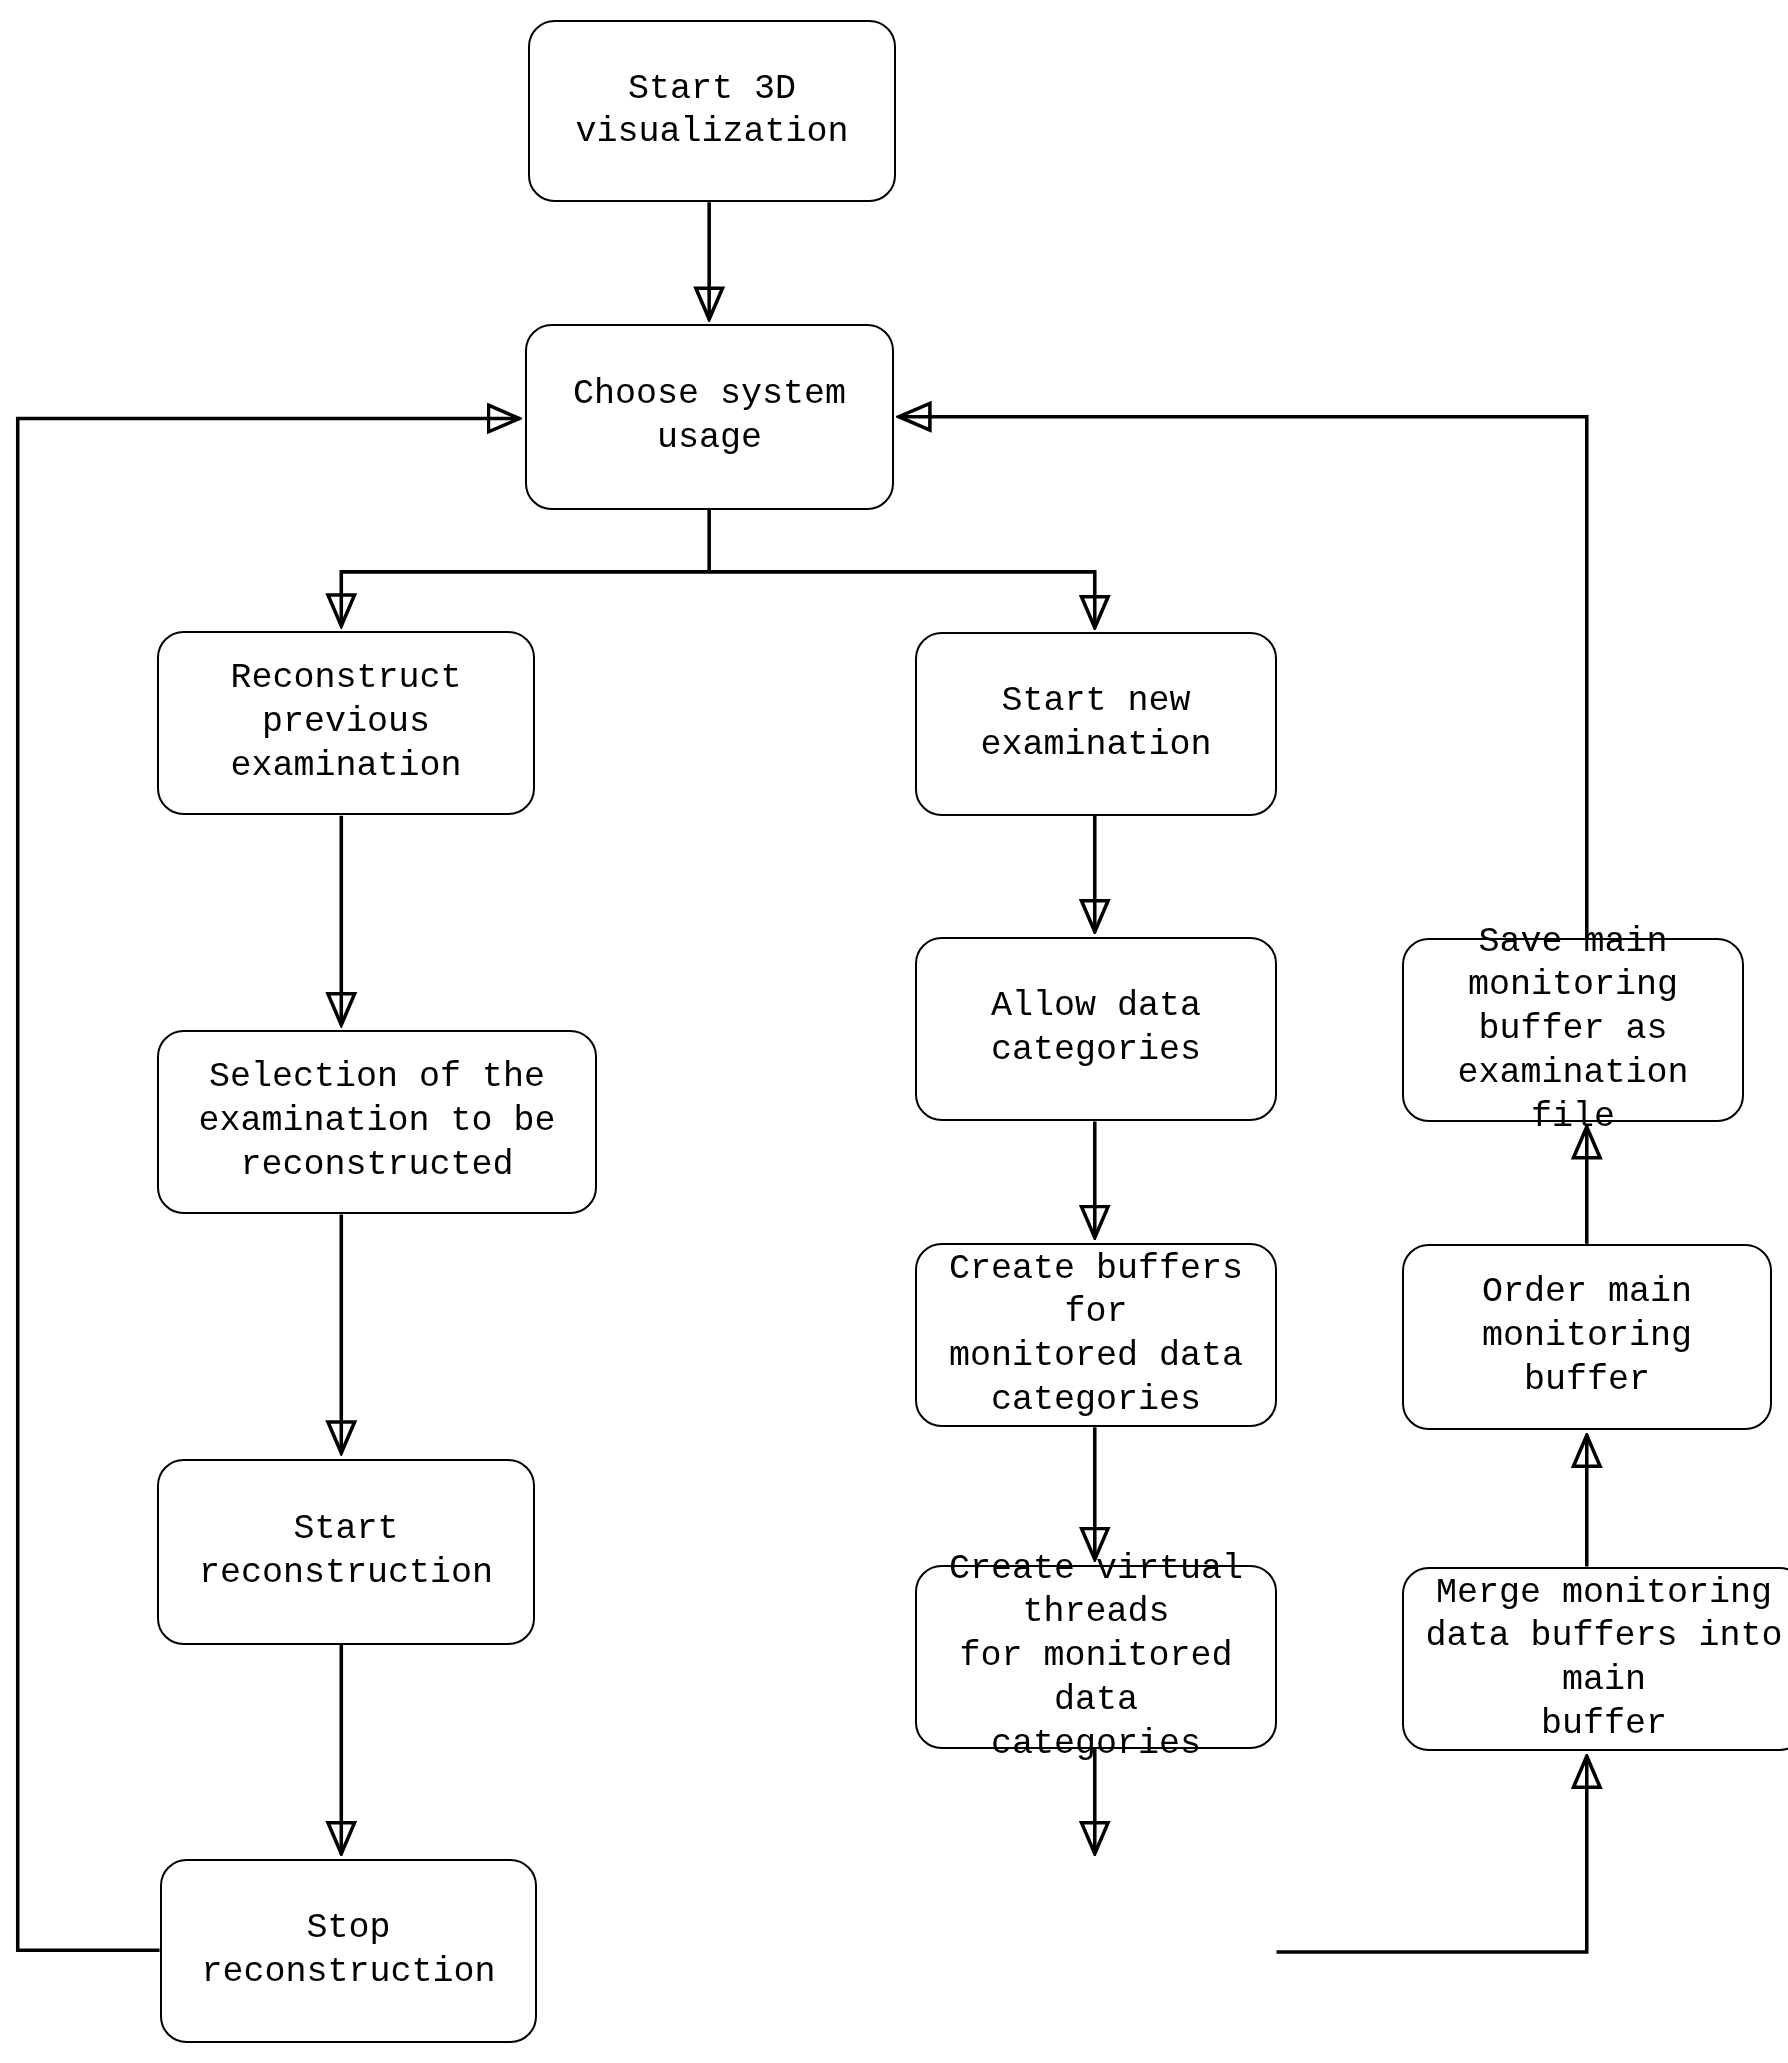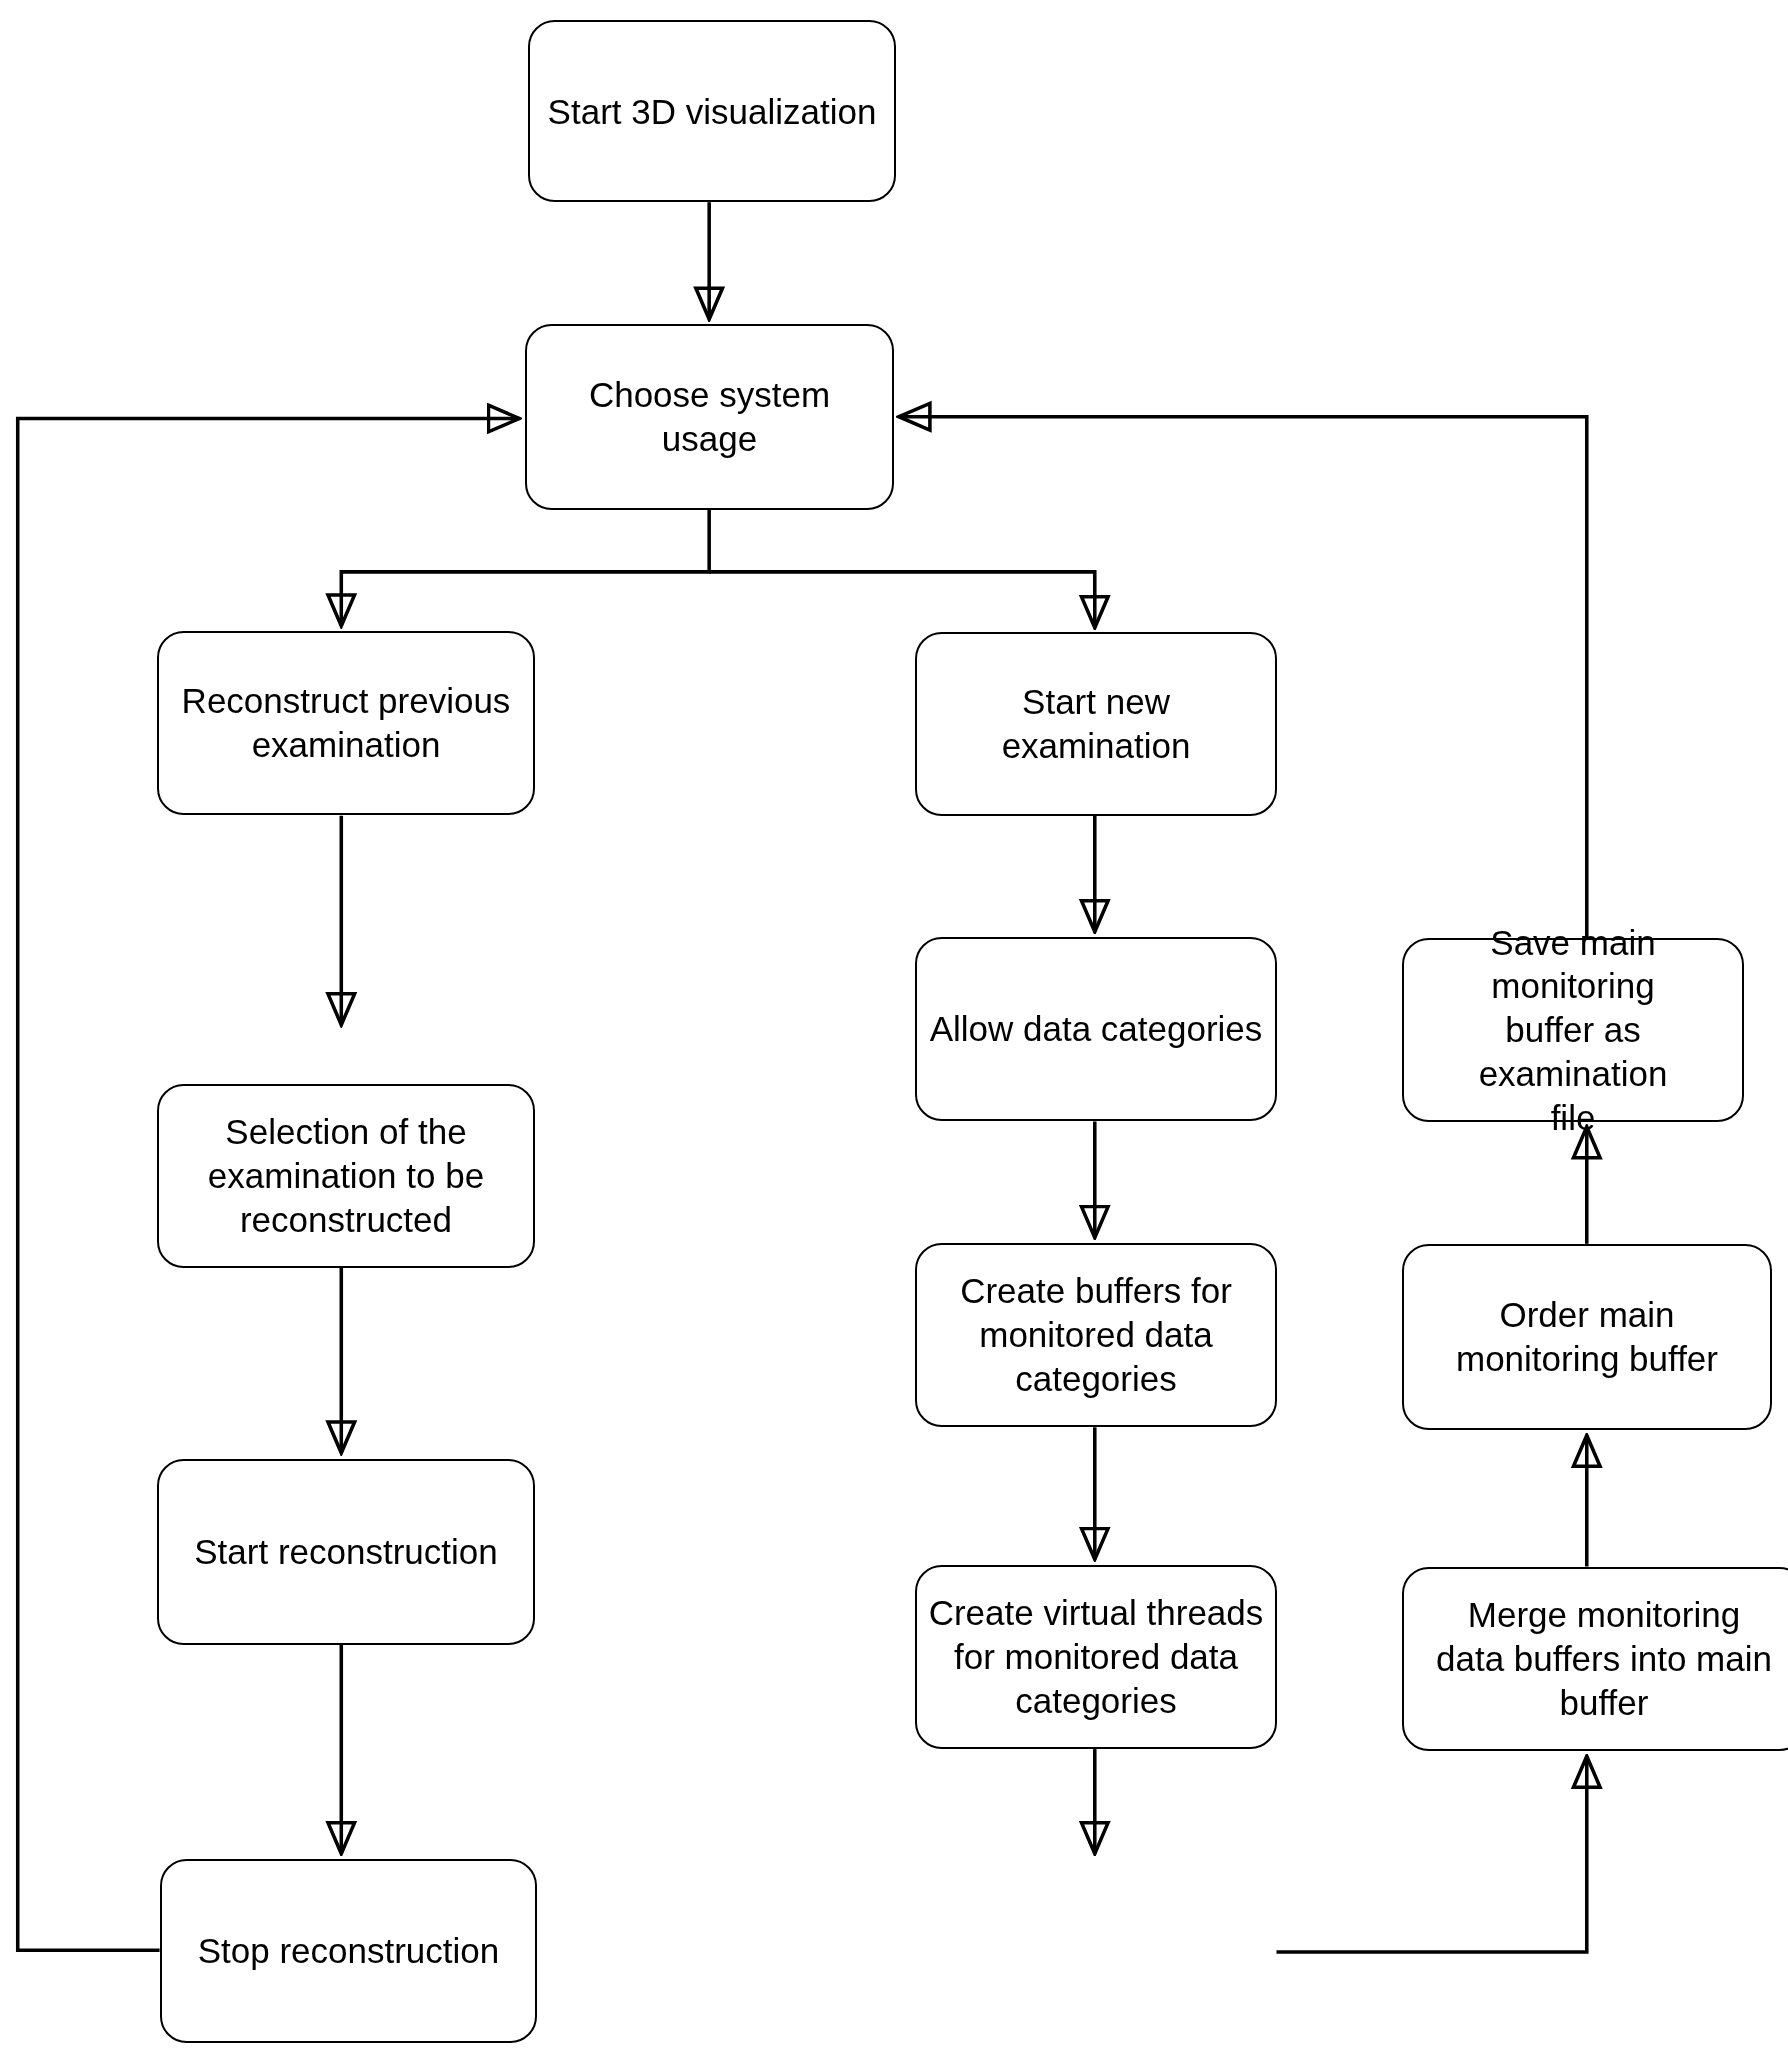--- a/index.html
+++ b/index.html
@@ -5,21 +5,21 @@
   html, body {
     margin: 0;
     padding: 0;
     background: #ffffff;
   }
   #canvas {
     position: relative;
     width: 1788px;
     height: 2063px;
     background: #ffffff;
-    font-family: Liberation Sans, sans-serif;
+    font-family: Liberation Mono, monospace;
     color: #000000;
     overflow: hidden;
   }
   .edges {
     position: absolute;
     left: 0;
     top: 0;
     width: 1788px;
     height: 2063px;
   }
@@ -81,21 +81,21 @@
   <div class="node" style="left:525px; top:324px; width:369px; height:186px">
     <span class="node-label">Choose system
 usage</span>
   </div>
 
   <div class="node" style="left:157px; top:631px; width:378px; height:184px">
     <span class="node-label">Reconstruct previous
 examination</span>
   </div>
 
-  <div class="node" style="left:157px; top:1084px; width:378px; height:184px">
+  <div class="node" style="left:157px; top:1030px; width:440px; height:184px">
     <span class="node-label">Selection of the
 examination to be
 reconstructed</span>
   </div>
 
   <div class="node" style="left:157px; top:1459px; width:378px; height:186px">
     <span class="node-label">Start reconstruction</span>
   </div>
 
   <div class="node" style="left:160px; top:1859px; width:377px; height:184px">

